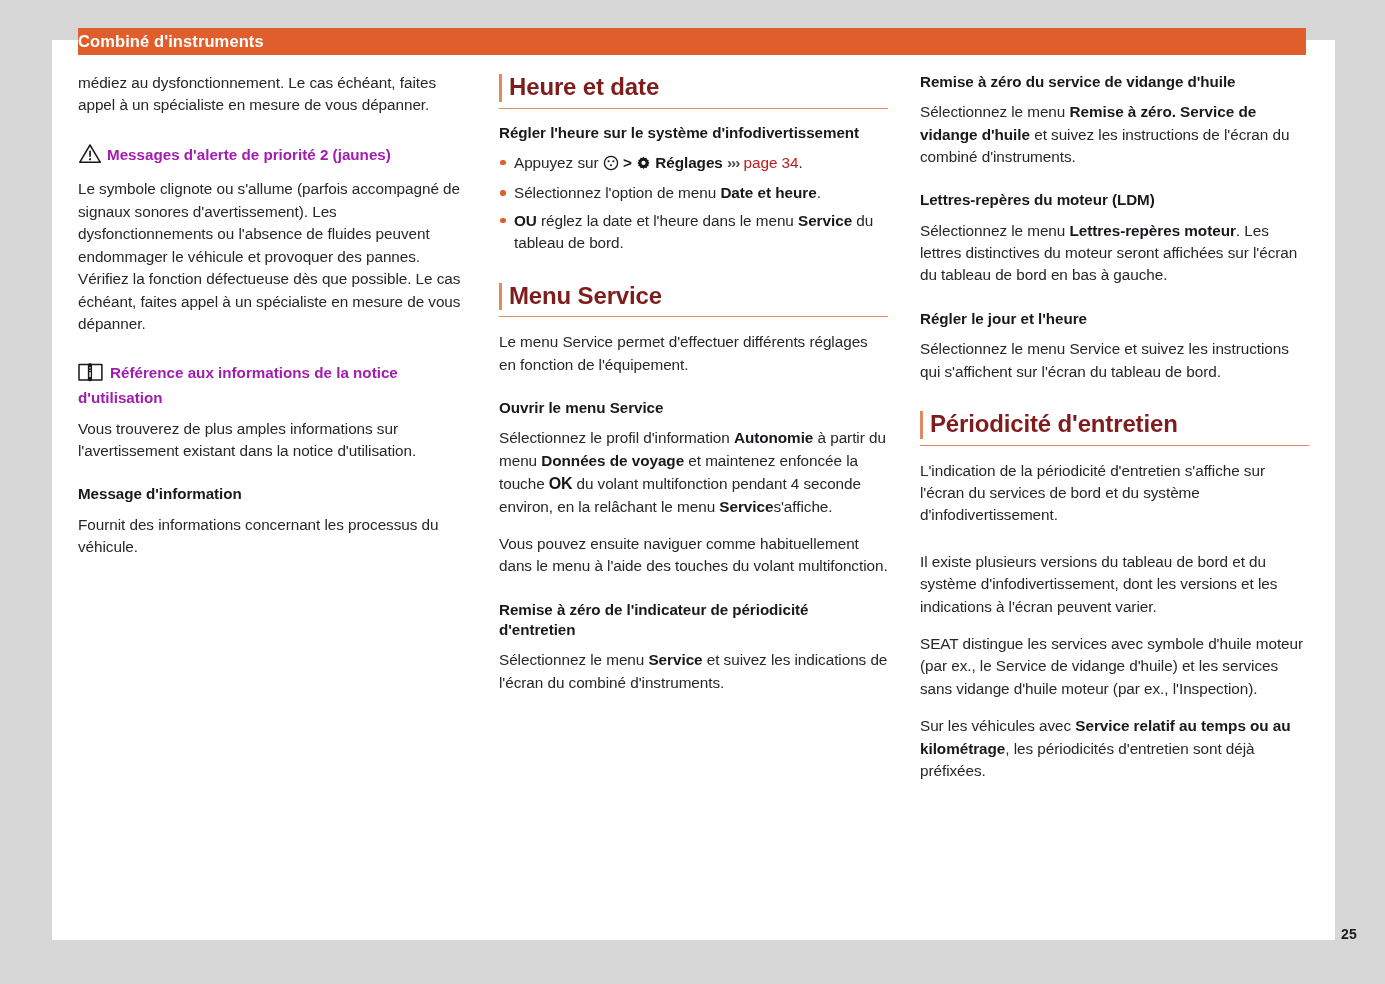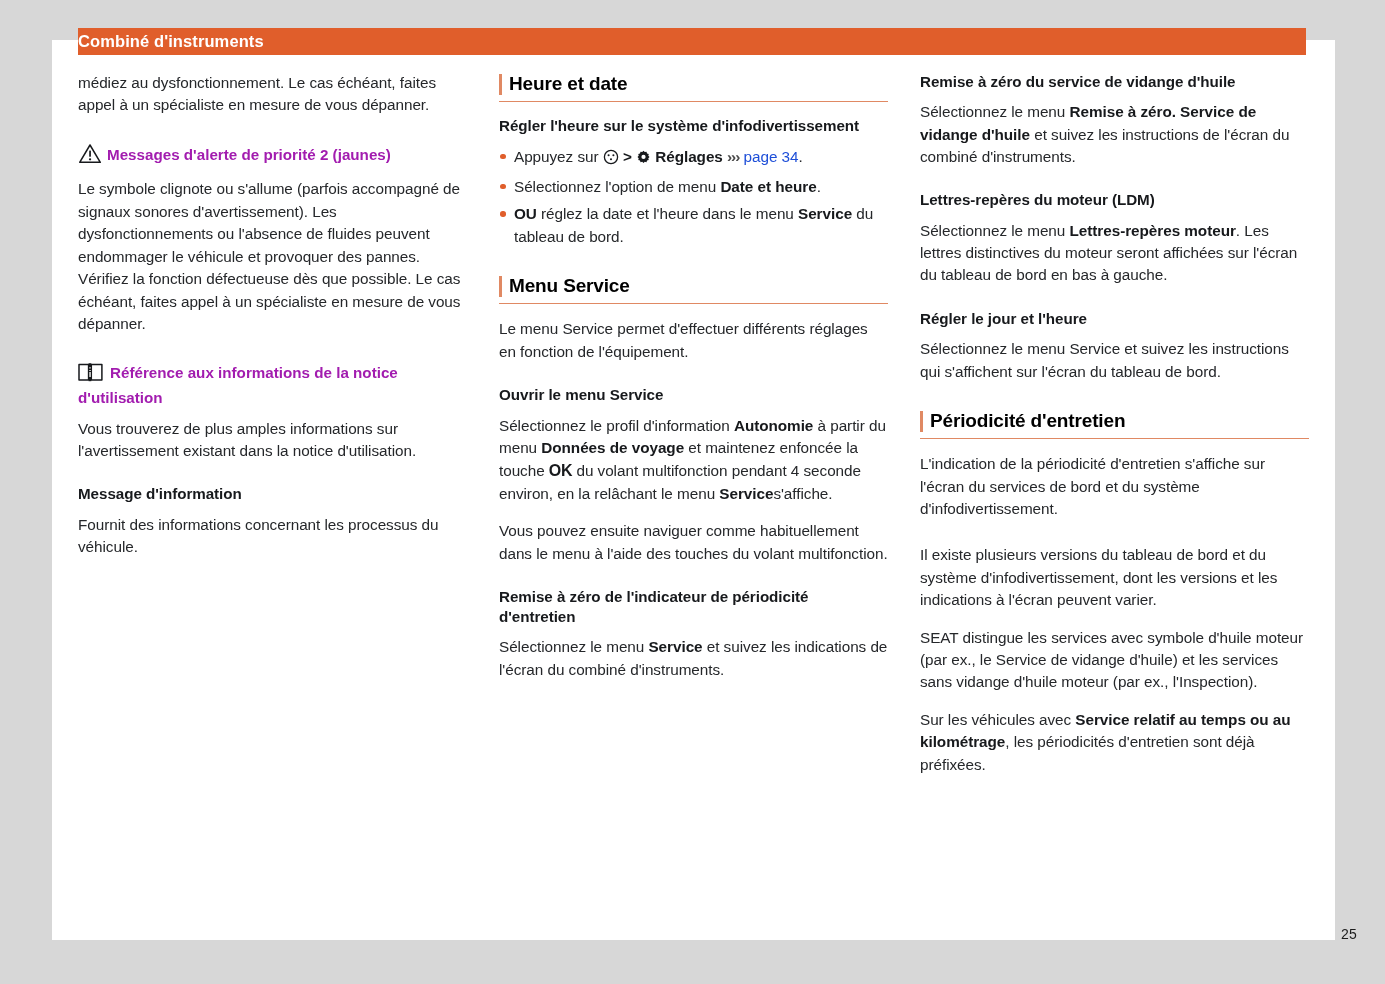--- a/index.html
+++ b/index.html
@@ -41,21 +41,21 @@
     align-items: center;
     z-index: 5;
   }
 
   
   #page-number {
     position: absolute;
     left: 1341px;
     top: 926px;
     font-size: 14px;
-    font-weight: normal;
+    font-weight: bold;
     color: #1c1c1c;
     letter-spacing: .2px;
   }
 
   
   #columns {
     position: absolute;
     left: 78px;
     top: 72px;
     width: 1232px;
@@ -112,23 +112,23 @@
   .sec-head .bar {
     position: absolute;
     left: 0;
     top: 2px;
     bottom: 6px;
     width: 2.6px;
     background: #e08963;
   }
   .sec-head .txt {
     display: block;
-    font-size: 19px;
-    font-weight: bold;
-    color: #000000;
+    font-size: 24px;
+    font-weight: bold;
+    color: #7f1d1d;
     padding-left: 10px;
     letter-spacing: -0.15px;
     line-height: 1.28;
   }
   .sec-head.top-gap { margin-top: 26px; }
 
   
   ul.bullets {
     list-style: none;
     margin: 0 0 14px 0;
@@ -149,21 +149,21 @@
     left: 1px;
     top: 8px;
     width: 5.5px;
     height: 5.5px;
     border-radius: 50%;
     background: #e05e2b;
   }
   ul.bullets li b { font-weight: bold; color: #17191c; }
 
   .ref-arrows { color: #4a4a4a; font-weight: bold; letter-spacing: -1px; }
-  .page-ref { color: #1d4ed8; }
+  .page-ref { color: #b91c1c; }
 
   .mono-key {
     font-family: "Liberation Sans", sans-serif;
     font-weight: bold;
     font-size: 16px;
     letter-spacing: -0.3px;
     color: #17191c;
   }
 
   .inline-ico {

